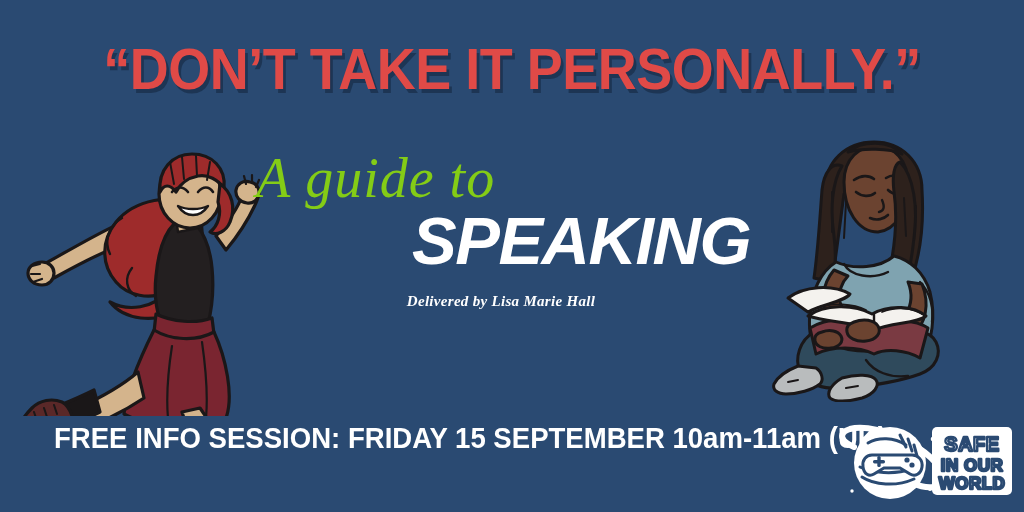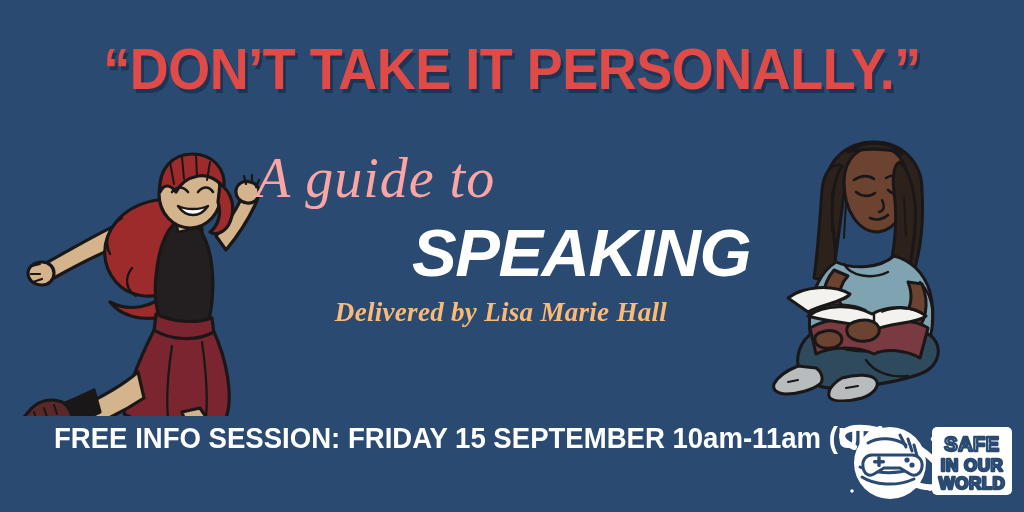--- a/index.html
+++ b/index.html
@@ -40,23 +40,23 @@
   .center-block {
     position: absolute;
     left: 248px;
     top: 150px;
     width: 540px;
   }
   .guide-to {
     font-family: "Liberation Serif", "DejaVu Serif", serif;
     font-style: italic;
     font-size: 56px;
-    color: #fca5a5;
+    color: #84cc16;
     line-height: 1;
-    margin: 0 0 14px 8px;
+    margin: 0 0 2px 8px;
     letter-spacing: 1px;
   }
   .bigline {
     color: #ffffff;
     font-family: "Liberation Sans", sans-serif;
     font-weight: bold;
     font-size: 67px;
     line-height: 0.97;
     letter-spacing: -1.5px;
     white-space: nowrap;
@@ -69,24 +69,24 @@
   }
   .line-speaking {
     text-align: right;
     padding-right: 38px;
     font-style: italic;
   }
   .delivered {
     font-family: "Liberation Serif", "DejaVu Serif", serif;
     font-style: italic;
     font-weight: bold;
-    font-size: 27px;
-    color: #fdba74;
+    font-size: 15px;
+    color: #ffffff;
     text-align: center;
-    margin-top: 12px;
+    margin-top: 20px;
     padding-right: 34px;
     letter-spacing: 0.3px;
   }
 
   
   .banner {
     position: absolute;
     left: 54px;
     top: 422px;
     color: #ffffff;

